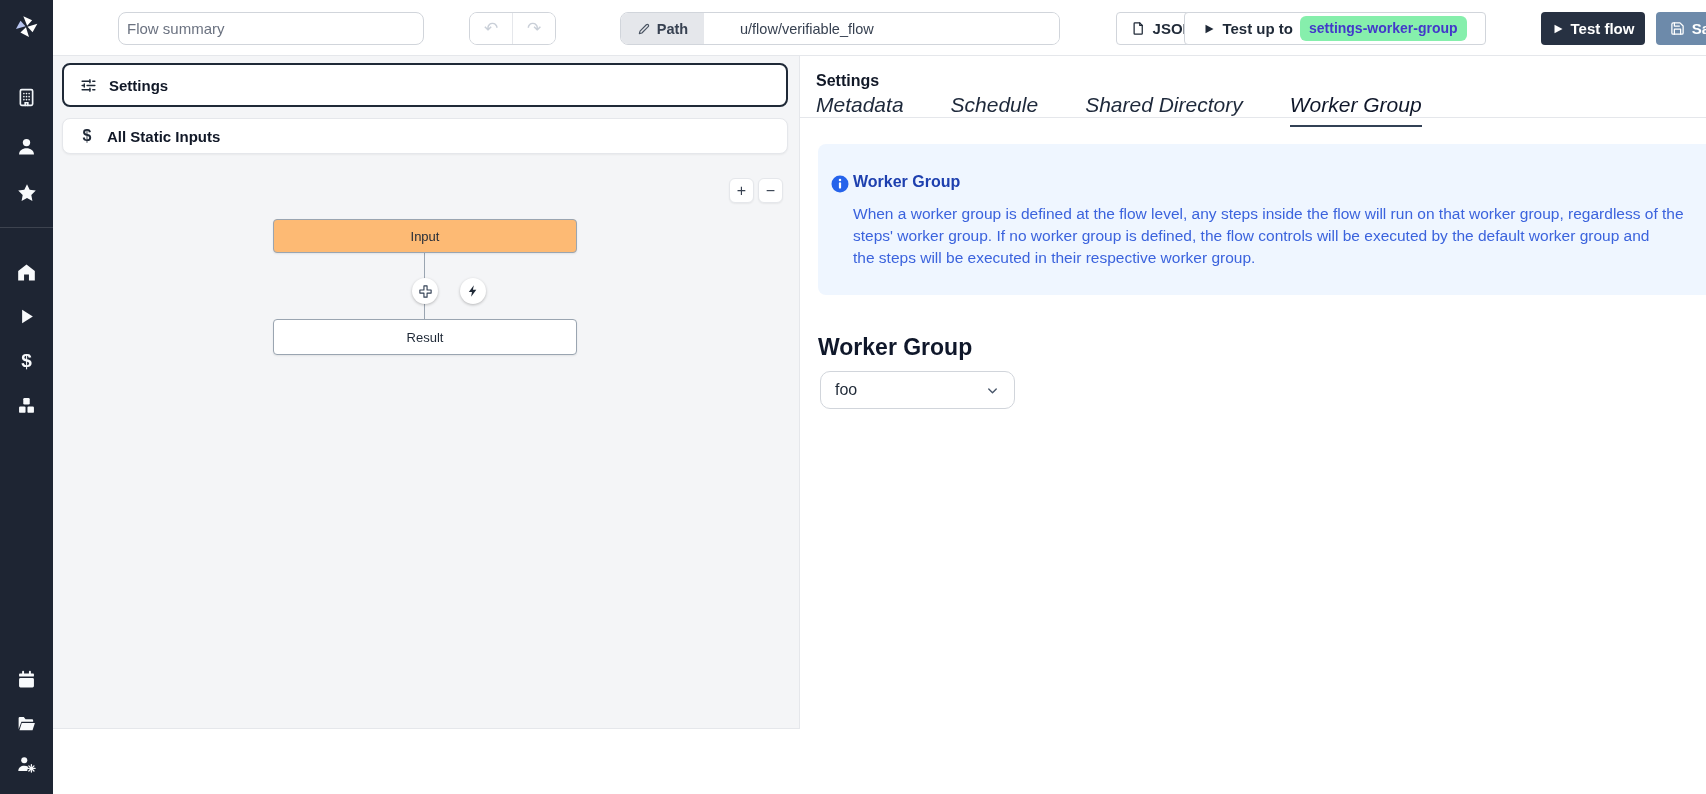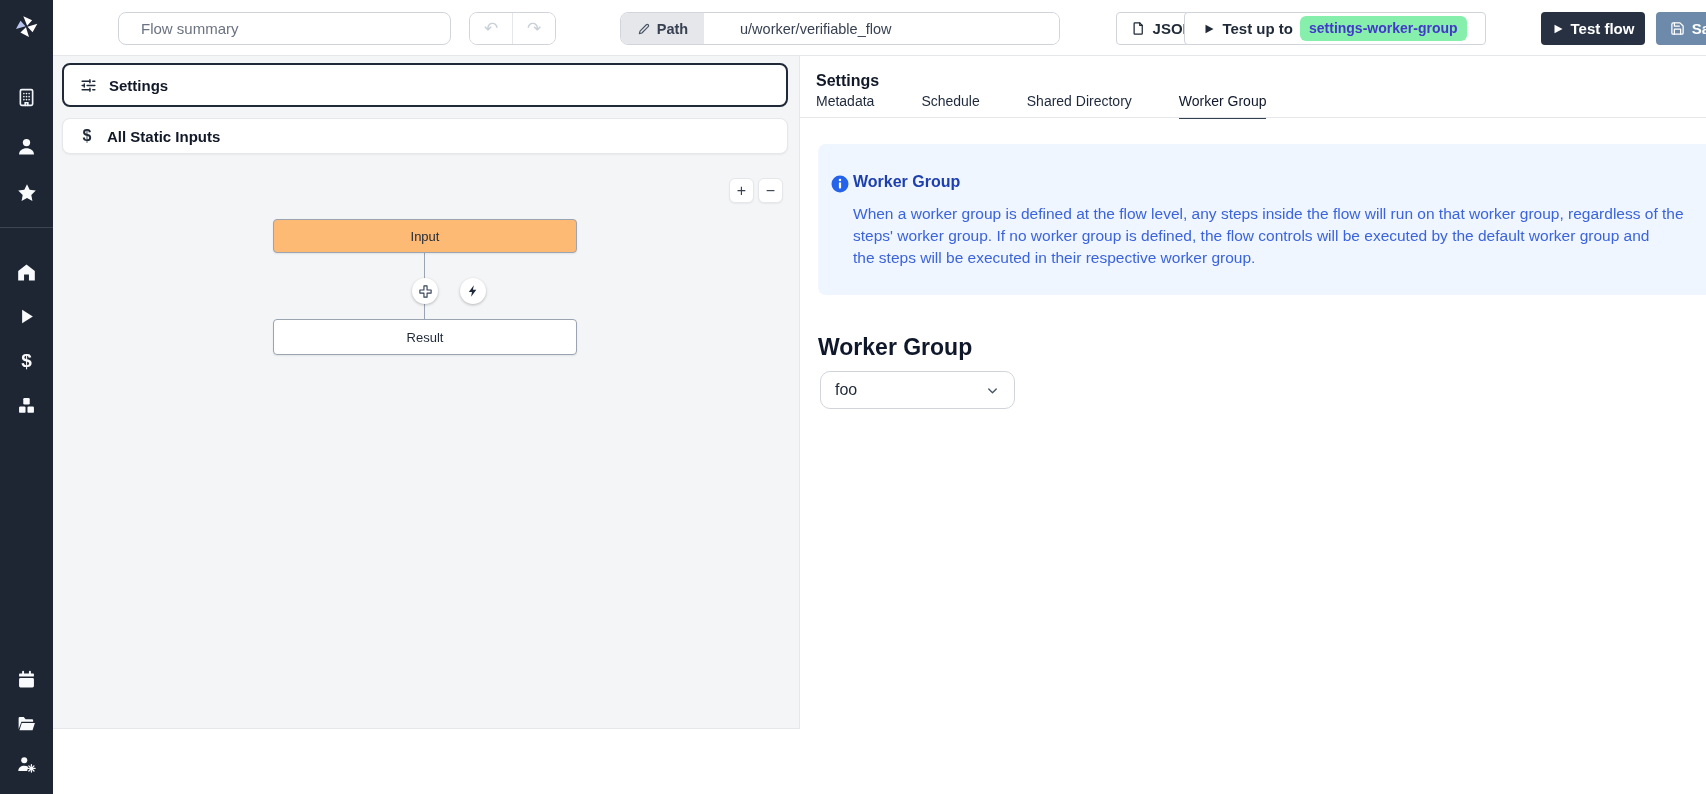--- a/index.html
+++ b/index.html
@@ -8,21 +8,21 @@
 
   
   .sidebar{position:absolute;left:0;top:0;width:53px;height:794px;background:#1e2533;}
   .side-btn{position:absolute;left:13px;width:27px;height:27px;display:flex;align-items:center;justify-content:center;cursor:pointer;}
   .side-btn svg{display:block;}
   .side-divider{position:absolute;left:0;top:227px;width:53px;height:1px;background:rgba(255,255,255,.14);}
   .dollar-glyph{font-size:19px;font-weight:700;color:#f8fafc;line-height:1;}
 
   
   .topbar{position:absolute;left:53px;top:0;width:1653px;height:56px;background:#fff;border-bottom:1px solid #e5e7eb;}
-  .summary-input{position:absolute;left:65px;top:12px;width:333px;height:33px;border:1px solid #d1d5db;border-radius:8px;padding:0 22px;font-size:15px;color:#111827;outline:none;}
+  .summary-input{position:absolute;left:65px;top:12px;width:306px;height:33px;border:1px solid #d1d5db;border-radius:8px;padding:0 8px;font-size:15px;color:#111827;outline:none;}
   .summary-input::placeholder{color:#6b7280;}
   .undo-redo{position:absolute;left:416px;top:12px;width:87px;height:33px;border:1px solid #d1d5db;border-radius:8px;display:flex;background:#fff;overflow:hidden;}
   .undo-redo .ur-btn{flex:1;display:flex;align-items:center;justify-content:center;font-size:17px;color:#c9cfd8;cursor:pointer;background:#fff;border:none;}
   .undo-redo .ur-btn:first-child{border-right:1px solid #e5e7eb;}
   .path-group{position:absolute;left:567px;top:12px;width:440px;height:33px;display:flex;border:1px solid #d1d5db;border-radius:8px;overflow:hidden;gap:24px;}
   .path-label-seg{width:83px;background:#e5e7eb;display:flex;align-items:center;justify-content:center;gap:6px;font-size:14.5px;font-weight:700;color:#374151;cursor:pointer;}
   .path-value-seg{flex:1;background:#fff;display:flex;align-items:center;padding:0 12px;font-family:"DejaVu Sans Mono",monospace;font-size:14.5px;color:#374151;cursor:text;}
   .tb-btn{position:absolute;top:12px;height:33px;border:1px solid #d1d5db;border-radius:4px;background:#fff;display:flex;align-items:center;justify-content:center;gap:7px;font-size:15px;font-weight:700;color:#1f2937;cursor:pointer;}
   .btn-json{left:1063px;width:92px;}
   .btn-testupto{left:1131px;width:302px;}
@@ -47,21 +47,21 @@
   .circle-btn{position:absolute;top:222px;width:26px;height:26px;border-radius:50%;background:#fff;box-shadow:0 1px 3px rgba(0,0,0,.25);display:flex;align-items:center;justify-content:center;cursor:pointer;}
   .add-step{left:359px;}
   .trigger{left:407px;}
   .flow-bottom-line{position:absolute;left:0;top:672px;width:747px;height:1px;background:#e5e7eb;}
   .flow-bottom{position:absolute;left:0;top:673px;width:747px;height:65px;background:#fff;}
 
   
   .settings-panel{position:absolute;left:800px;top:56px;width:1143px;height:738px;background:#fff;}
   .panel-title{position:absolute;left:16px;top:5px;font-size:16px;font-weight:700;color:#111827;}
   .tabs{position:absolute;left:16px;top:37px;display:flex;gap:47px;}
-  .tab{font-size:14px;color:#1e293b;padding-bottom:8px;cursor:pointer;border-bottom:2.5px solid transparent;}
+  .tab{font-size:21px;color:#1e293b;padding-bottom:8px;cursor:pointer;border-bottom:2.5px solid transparent;font-style:italic;}
   .tab.active{color:#0f172a;border-bottom-color:#334155;}
   .tabs-border{position:absolute;left:0;top:61px;width:1143px;height:1px;background:#e5e7eb;}
   .info-box{position:absolute;left:18px;top:88px;width:1125px;height:151px;background:#eff6ff;border-radius:8px;}
   .info-icon{position:absolute;left:13px;top:31px;}
   .info-title{position:absolute;left:35px;top:29px;font-size:16px;font-weight:600;color:#1e40af;}
   .info-lines{position:absolute;left:35px;top:59px;font-size:15.5px;line-height:22px;color:#3b63dd;}
   .info-lines div{white-space:nowrap;}
   .section-title{position:absolute;left:18px;top:259px;font-size:23px;font-weight:700;color:#0f172a;}
   .wg-select{position:absolute;left:20px;top:315px;width:195px;height:38px;border:1px solid #d1d5db;border-radius:10px;background:#fff;display:flex;align-items:center;justify-content:space-between;padding:0 14px;cursor:pointer;}
   .wg-select .sel-text{font-size:16px;color:#1f2937;}
@@ -155,21 +155,21 @@
         </button>
     </div>
     <div class="path-group">
       <div class="path-label-seg">
         <svg width="14" height="14" viewBox="0 0 24 24" fill="none" stroke="#4b5563" stroke-width="2" stroke-linecap="round" stroke-linejoin="round">
           <path d="M4 20l1.2-4.5L16 4.7a2.2 2.2 0 0 1 3.2 3.2L8.4 18.8 4 20z"></path>
         </svg>
         <span>Path</span>
       </div>
       <div class="path-value-seg">
-        <span>u/worker/verifiable_flow</span>
+        <span>u/flow/verifiable_flow</span>
       </div>
     </div>
     <button class="tb-btn btn-json">
       <svg width="15" height="15" viewBox="0 0 24 24" fill="none" stroke="#1f2937" stroke-width="2" stroke-linecap="round" stroke-linejoin="round">
         <path d="M6 3h8l4 4v13a1 1 0 0 1-1 1H6a1 1 0 0 1-1-1V4a1 1 0 0 1 1-1z"></path>
           <path d="M14 3v4h4"></path>
       </svg>
       <span>JSON</span>
     </button>
     <button class="tb-btn btn-testupto">

